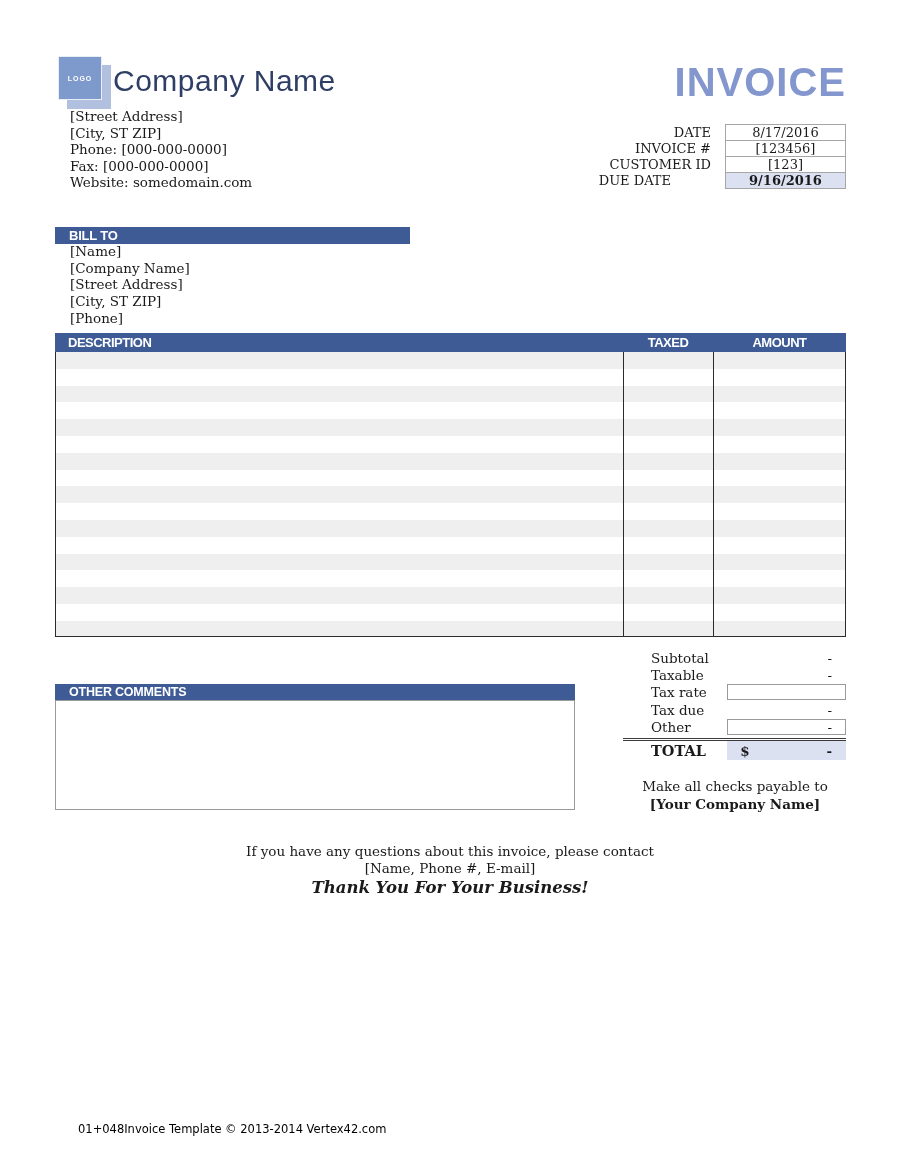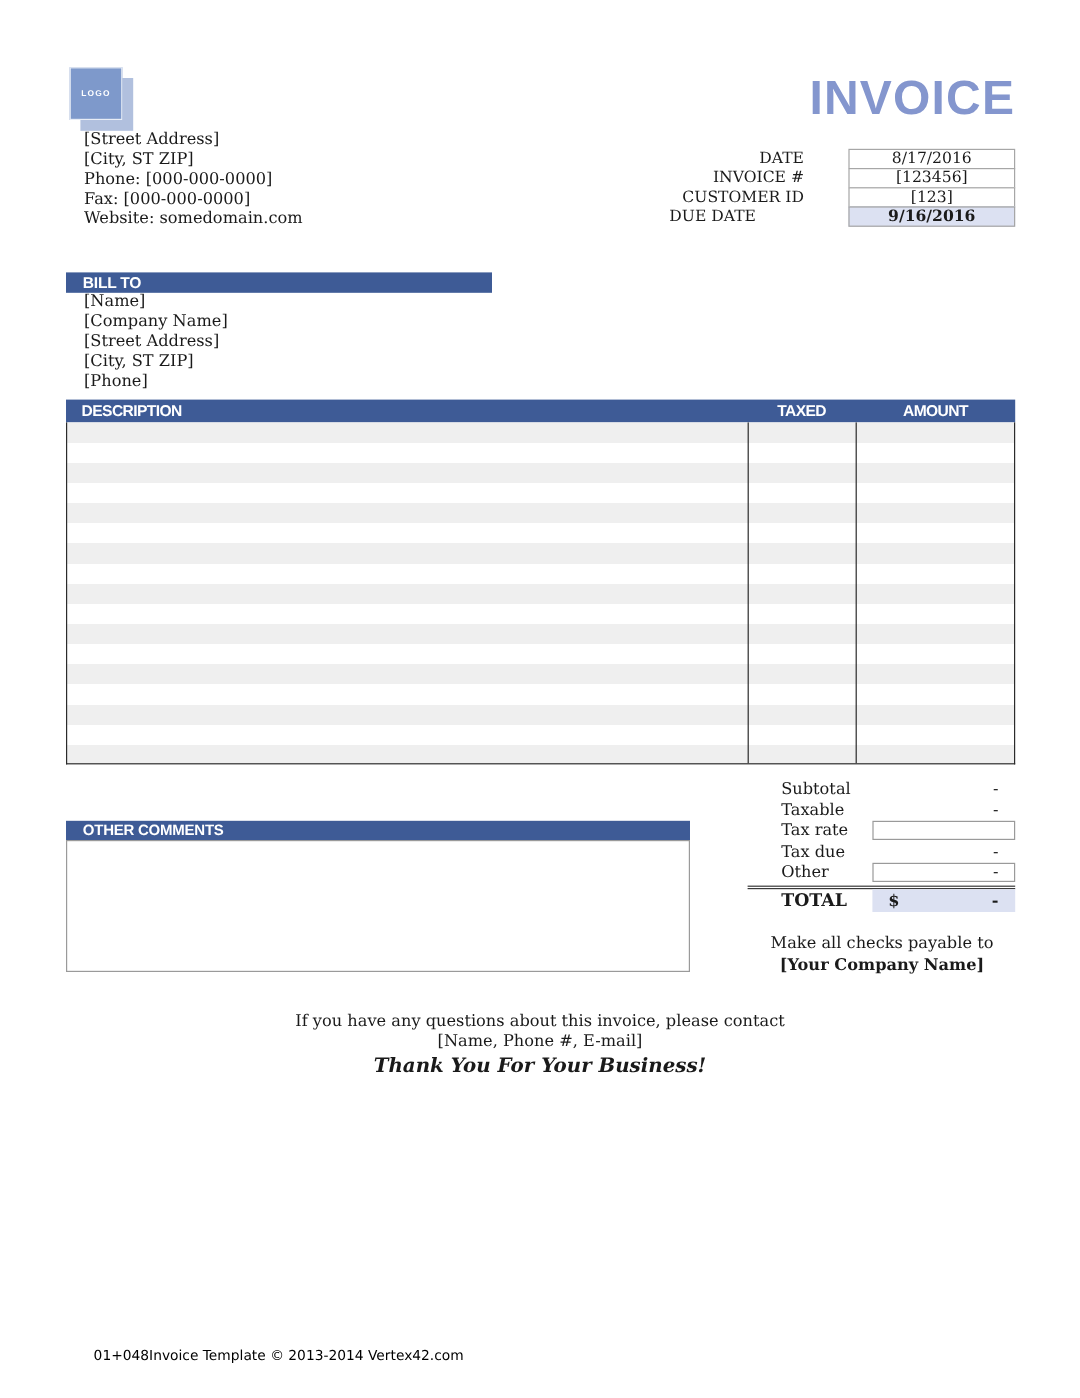--- a/index.html
+++ b/index.html
@@ -20,25 +20,25 @@
   .company-name {
     position:absolute; left:113px; top:64px;
     font-family:"Liberation Sans", sans-serif; font-size:30px; color:#2f3e64; letter-spacing:.5px;
   }
   .addr { position:absolute; left:70px; top:108px; font-size:13.5px; line-height:16.6px; }
   .invoice-title {
     position:absolute; right:54px; top:60px; font-family:"Liberation Sans", sans-serif;
     font-weight:bold; font-size:40px; color:#8496ce; letter-spacing:1px;
   }
   .meta { position:absolute; left:538px; top:124px; width:308px; }
-  .meta-row { display:flex; height:17px; align-items:stretch; margin-top:-1px;gap:23px; }
+  .meta-row { display:flex; height:17px; align-items:stretch; margin-top:-1px; }
   .meta-row:first-child { margin-top:0; }
   .meta-label { flex:1; text-align:right; padding-right:14px; font-size:13px; line-height:17px; }
   .meta-value {
-    width:139px; border:1px solid #a6a6a6; background:#ffffff; text-align:left;
+    width:121px; border:1px solid #a6a6a6; background:#ffffff; text-align:left;
     font-size:13px; line-height:15px; display:flex; align-items:center; justify-content:center;
   }
   .meta-value.hl { background:#dce1f2; font-weight:bold;margin-left:40px; }
   
   .bar {
     background:#3e5b96; color:#ffffff; font-family:"Liberation Sans", sans-serif;
     font-weight:bold; letter-spacing:-.2px; display:flex; align-items:center;
   }
   .billto-bar { position:absolute; left:55px; top:227px; width:355px; height:17px; font-size:13px; padding-left:14px; }
   .billto-lines { position:absolute; left:70px; top:243px; font-size:13.5px; line-height:16.7px; }
@@ -92,20 +92,21 @@
 <body>
 
 <div class="page">
 
   <div class="logo">
     <div class="logo-back"></div>
     <div class="logo-front">
       <span>LOGO</span>
     </div>
   </div>
+  <div class="company-name">Company Name</div>
 
   <div class="addr">
     <div>[Street Address]</div>
     <div>[City, ST  ZIP]</div>
     <div>Phone: [000-000-0000]</div>
     <div>Fax: [000-000-0000]</div>
     <div>Website: somedomain.com</div>
   </div>
 
   <div class="invoice-title">INVOICE</div>

